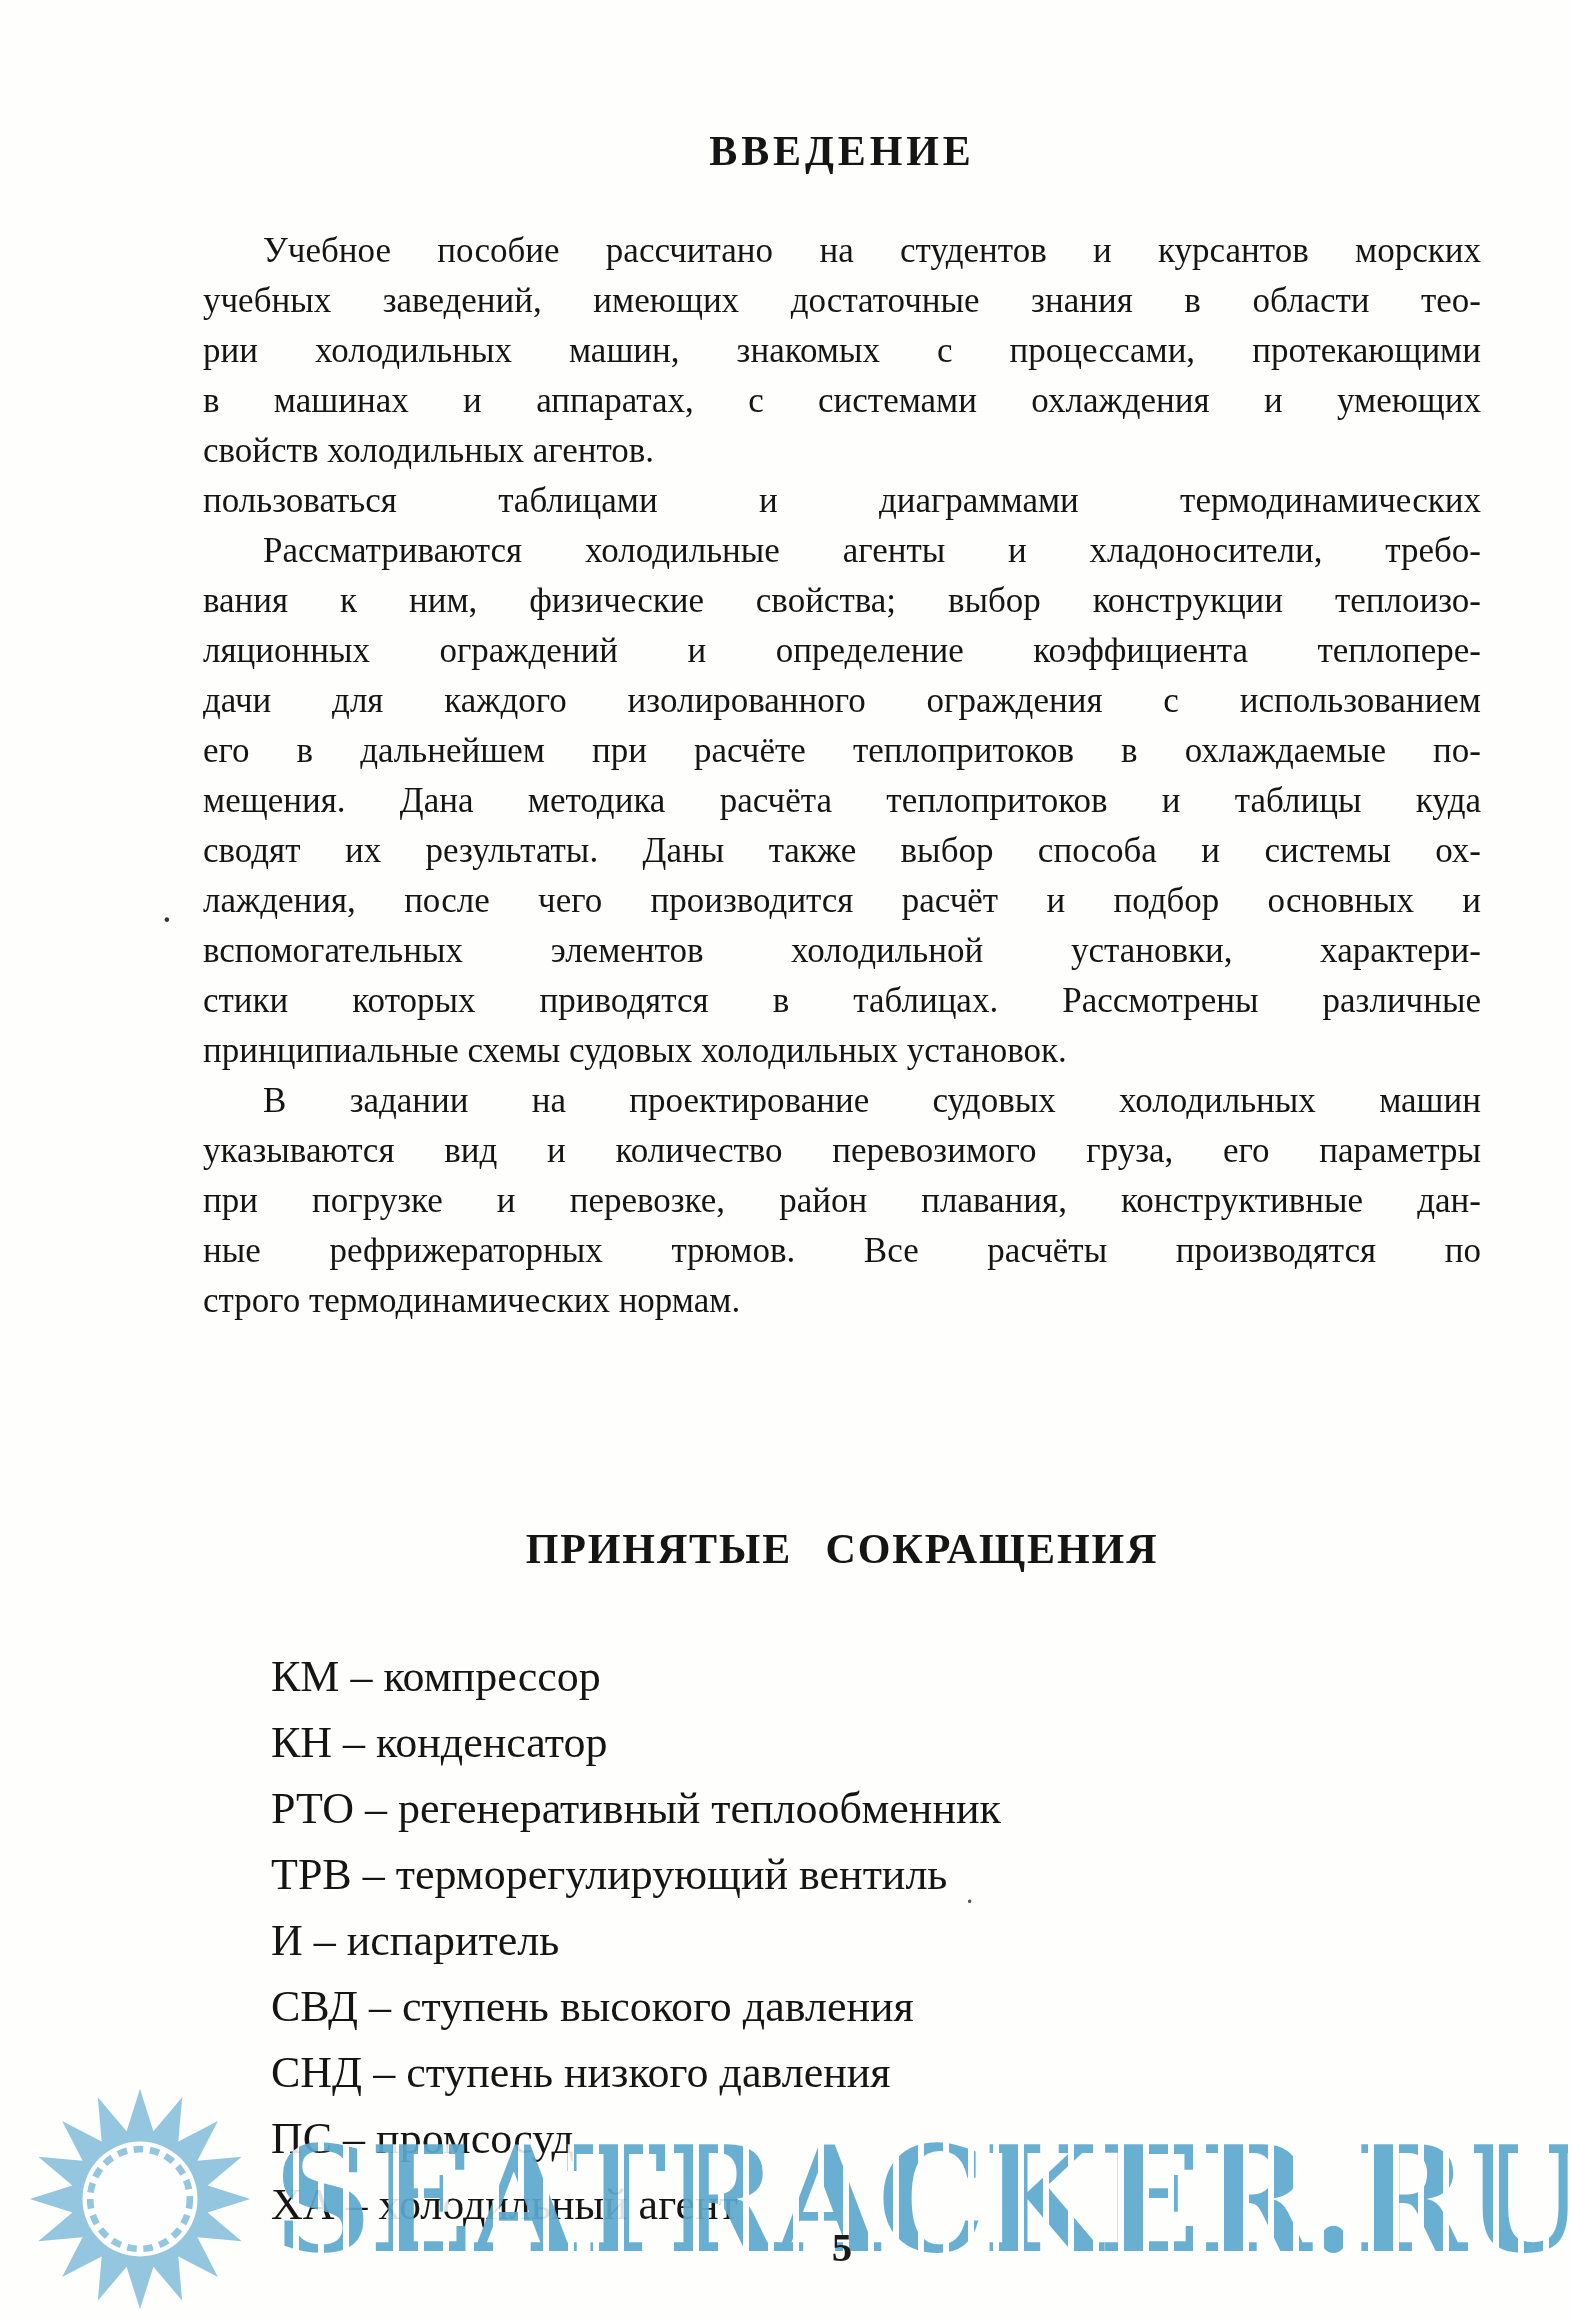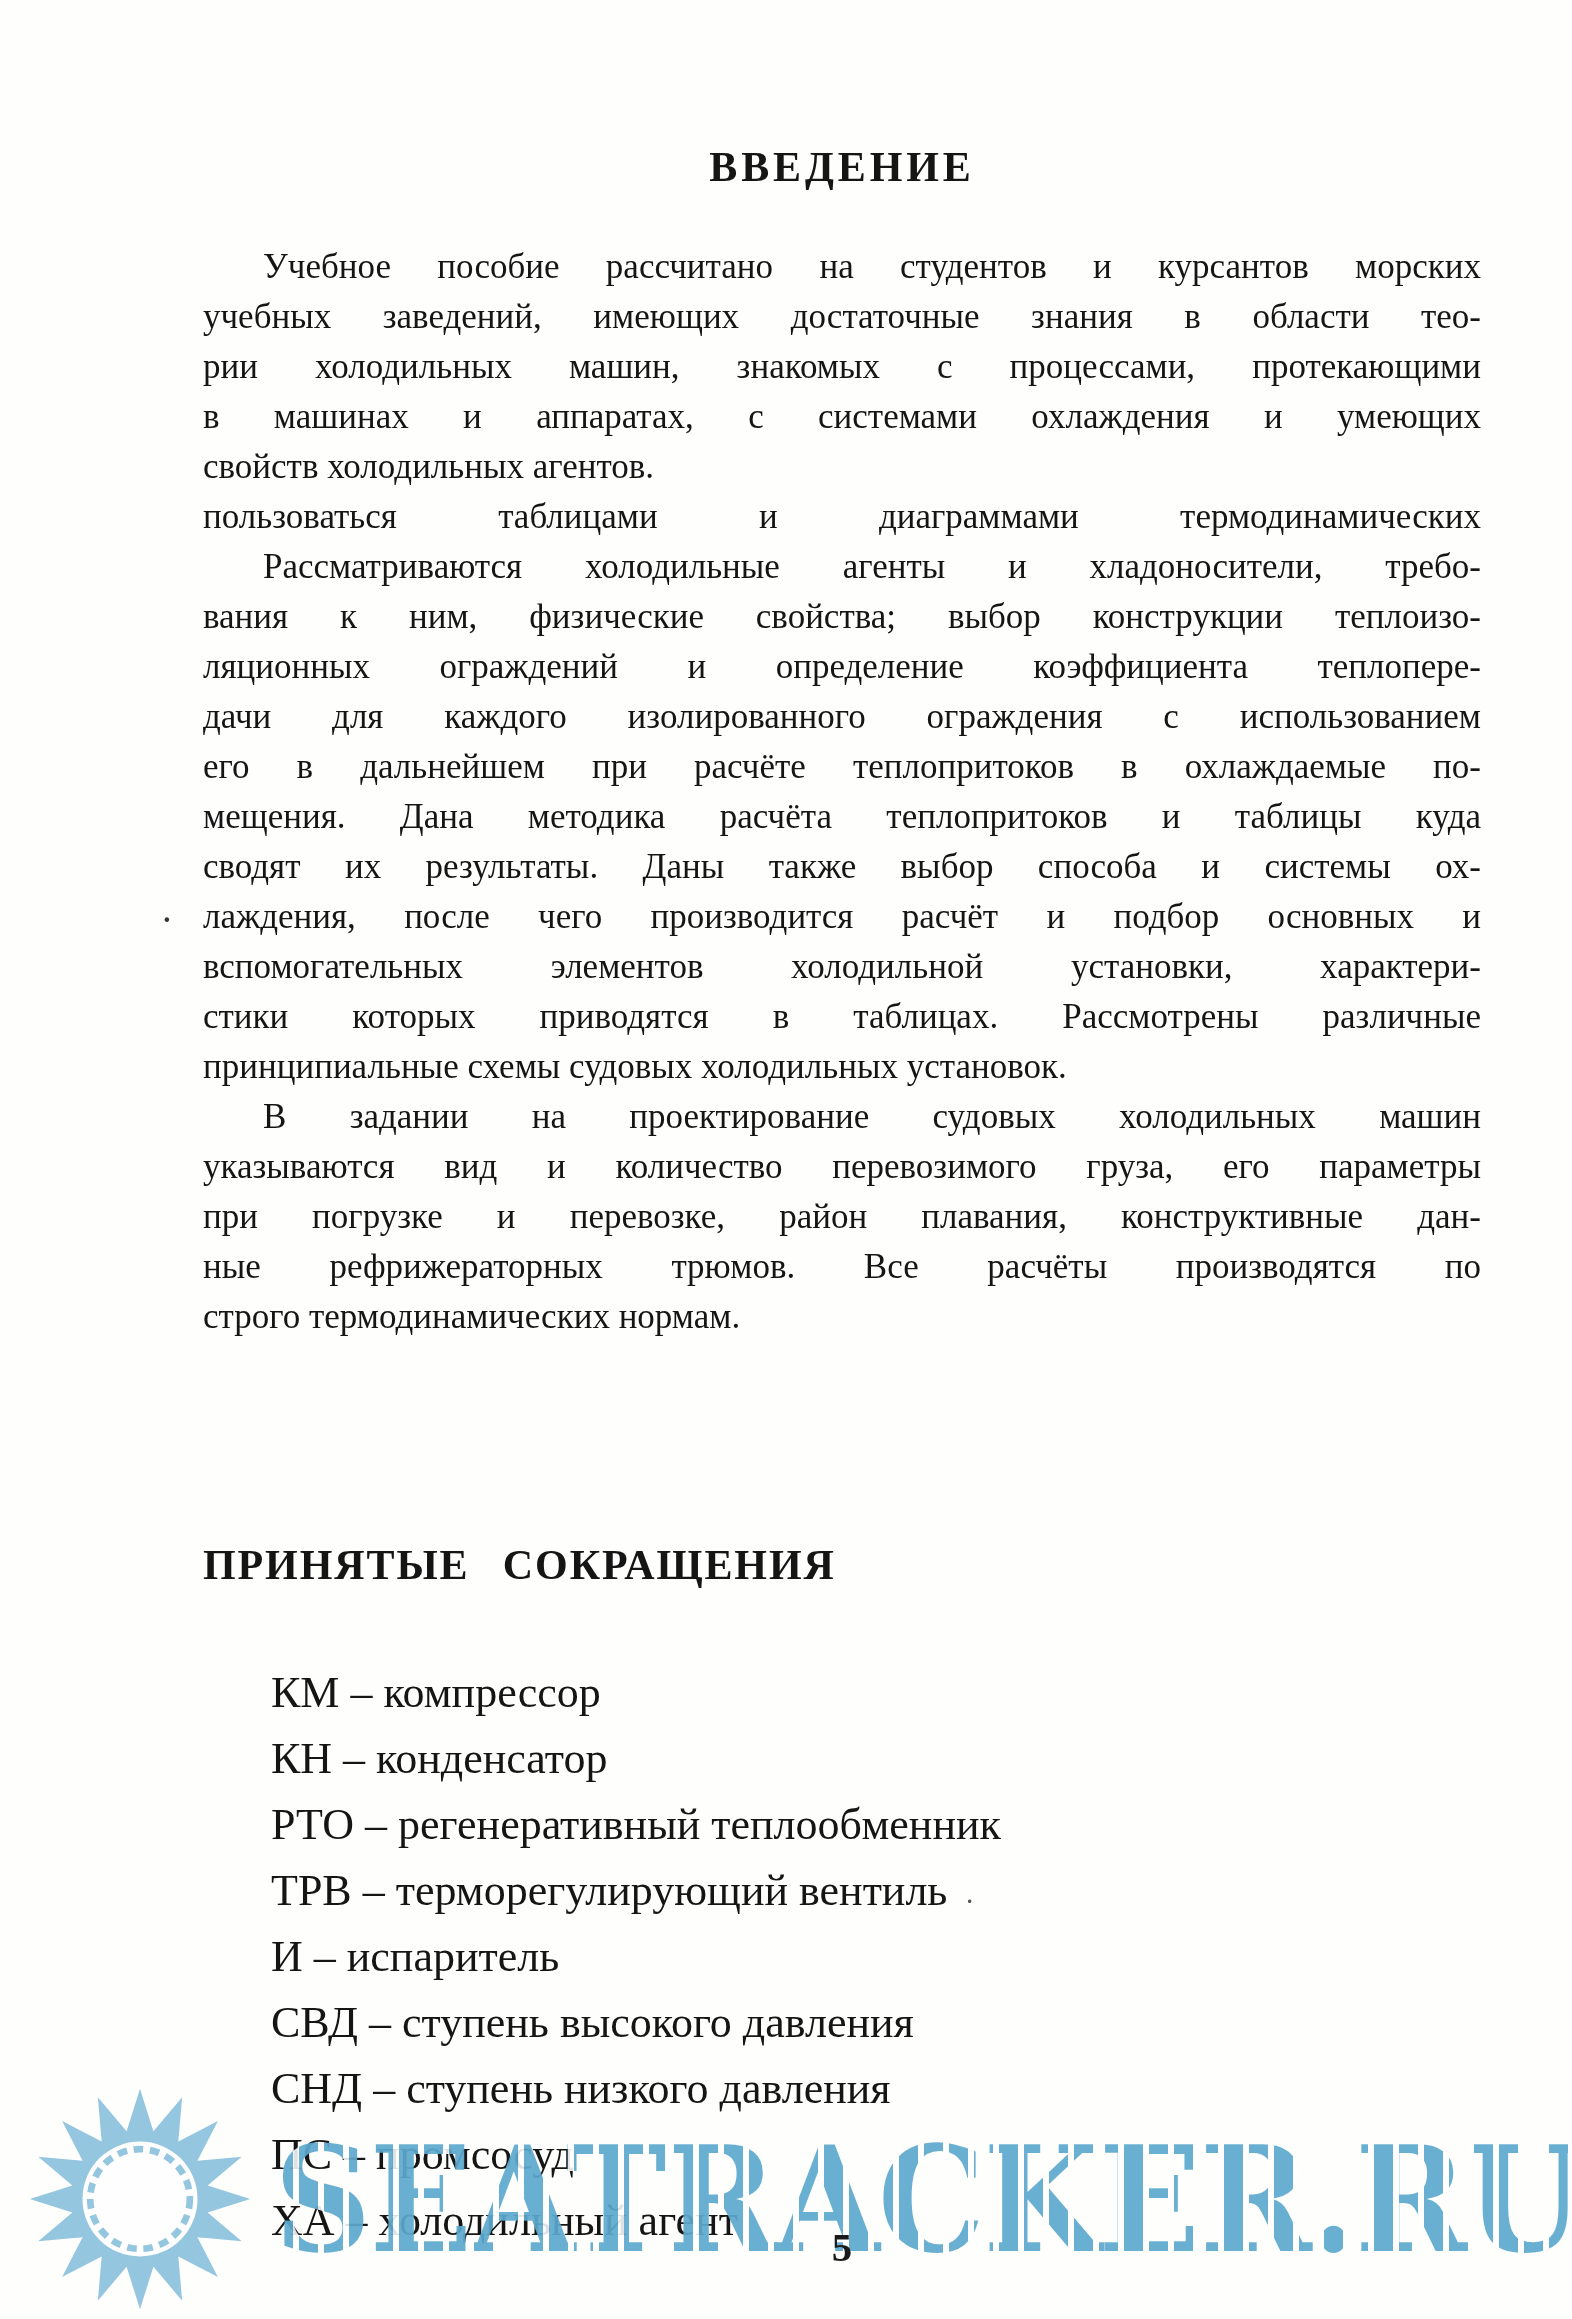--- a/index.html
+++ b/index.html
@@ -12,21 +12,21 @@
   .page {
     position: relative;
     width: 1573px;
     height: 2319px;
     background: #fefefd;
     overflow: hidden;
   }
   .content {
     position: absolute;
     left: 203px;
-    top: 16px;
+    top: 0;
     width: 1278px;
   }
   .doc-title {
     margin-top: 126px;
     text-align: center;
     font-size: 42px;
     line-height: 50px;
     font-weight: bold;
     letter-spacing: 3.9px;
   }
@@ -37,20 +37,21 @@
   }
   .line {
     text-align: justify;
     text-align-last: justify;
     white-space: normal;
   }
   .line.indent { text-indent: 60px; }
   .line.last { text-align-last: left; }
   .abbr-heading {
     margin-top: 198px;
+    text-align: center;
     font-size: 42px;
     line-height: 50px;
     font-weight: bold;
     letter-spacing: 1.9px;
     word-spacing: 21px;
   }
   .abbr-list {
     margin-top: 70px;
     padding-left: 68px;
     font-size: 44px;

